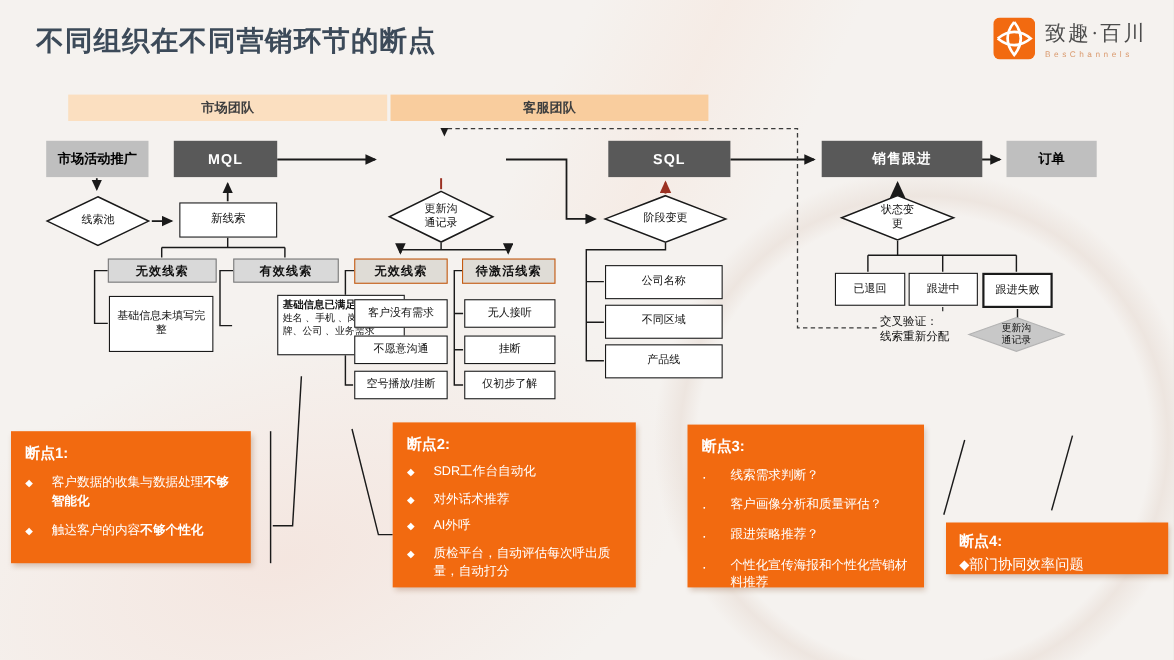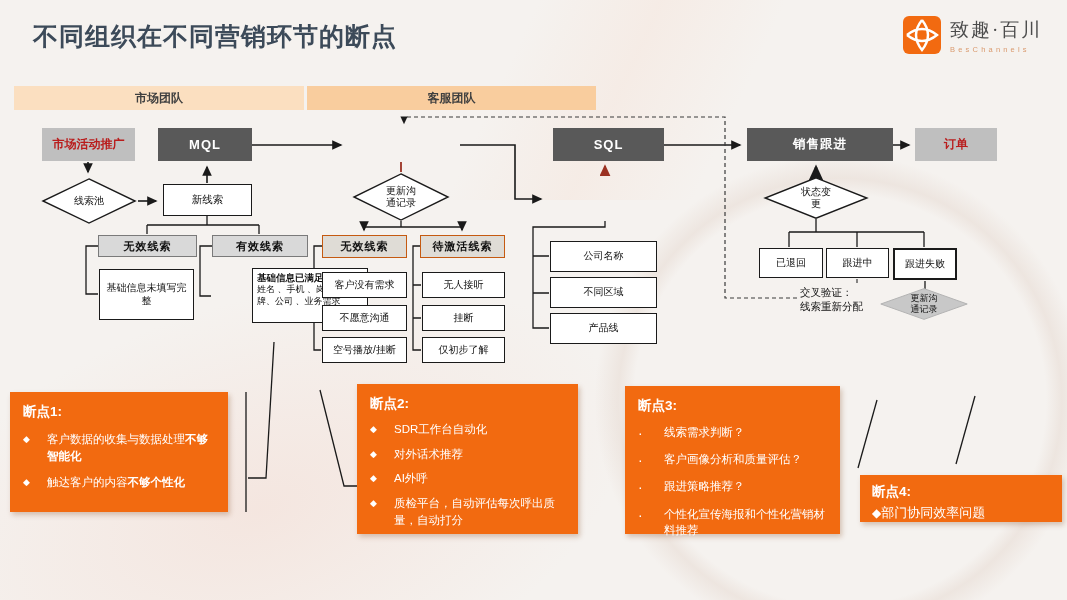--- a/index.html
+++ b/index.html
@@ -15,26 +15,26 @@
        background:linear-gradient(115deg, rgba(248,231,222,0) 30%, rgba(246,224,212,0.35) 50%, rgba(248,231,222,0) 70%);}
   
   .title{position:absolute;left:33px;top:20px;font-size:25px;font-weight:700;
          letter-spacing:1px;color:var(--title_color,#3C4A59);}
   .logo{position:absolute;left:903px;top:16px;display:flex;align-items:center;}
   .logo-text{margin-left:9px;}
   .logo-name{font-size:19px;color:#4c4c4c;letter-spacing:2px;font-family:Liberation Serif, serif;}
   .logo-sub{font-size:7.5px;color:#da9a6e;letter-spacing:3.2px;margin-top:2px;}
   
   .band{position:absolute;top:86px;height:24px;line-height:24px;text-align:center;
-        font-size:12px;font-weight:700;color:#3f3f3f;}
+        font-size:12px;font-weight:700;color:#3f3f3f;margin-left:48px;}
   
   .node{position:absolute;display:flex;align-items:center;justify-content:center;
         box-sizing:border-box;text-align:center;}
   .dark{background:var(--node_dark,#595959);color:#fff;font-weight:600;font-size:13px;letter-spacing:1px;}
-  .light{background:var(--node_light,#BFBFBF);color:#b91c1c;font-weight:700;font-size:12px;}
+  .light{background:var(--node_light,#BFBFBF);color:#000000;font-weight:700;font-size:12px;}
   .wbox{background:#fff;border:1.3px solid #1a1a1a;font-size:10px;line-height:1.25;padding:2px;}
   .hdr{background:#D9D9D9;border:1px solid #7a7a7a;font-weight:700;font-size:11px;letter-spacing:1px;}
   .hdro{background:#DFDCD6;border:1.5px solid #C55A11;font-weight:700;font-size:11px;letter-spacing:1px;}
   .thick{border-width:2px;}
   .info-box{background:#fff;border:1.3px solid #1a1a1a;box-sizing:border-box;
             font-size:9px;line-height:1.3;padding:3px 4px;text-align:left;position:absolute;}
   .info-box b{display:block;font-size:9.5px;}
   
   .diamond{position:absolute;}
   .diamond svg{position:absolute;left:0;top:0;width:100%;height:100%;}
@@ -167,20 +167,26 @@
   </div>
   <div class="node hdro" style="left:322px;top:235px;width:85px;height:23px;">无效线索</div>
   <div class="node hdro" style="left:420px;top:235px;width:85px;height:23px;">待激活线索</div>
   <div class="node wbox" style="left:322px;top:272px;width:85px;height:26px;">客户没有需求</div>
   <div class="node wbox" style="left:322px;top:305px;width:85px;height:26px;">不愿意沟通</div>
   <div class="node wbox" style="left:322px;top:337px;width:85px;height:26px;">空号播放/挂断</div>
   <div class="node wbox" style="left:422px;top:272px;width:83px;height:26px;">无人接听</div>
   <div class="node wbox" style="left:422px;top:305px;width:83px;height:26px;">挂断</div>
   <div class="node wbox" style="left:422px;top:337px;width:83px;height:26px;">仅初步了解</div>
 
+  <div class="diamond" style="left:548px;top:177px;width:114px;height:44px;">
+    <svg viewBox="0 0 100 100" preserveAspectRatio="none">
+        <polygon points="50,2 98,50 50,98 2,50"></polygon>
+      </svg>
+    <span class="dlabel">阶段变更</span>
+  </div>
   <div class="node wbox" style="left:550px;top:241px;width:107px;height:31px;">公司名称</div>
   <div class="node wbox" style="left:550px;top:277px;width:107px;height:31px;">不同区域</div>
   <div class="node wbox" style="left:550px;top:313px;width:107px;height:31px;">产品线</div>
 
   <div class="diamond" style="left:763px;top:177px;width:106px;height:42px;">
     <svg viewBox="0 0 100 100" preserveAspectRatio="none">
         <polygon points="50,2 98,50 50,98 2,50"></polygon>
       </svg>
     <span class="dlabel" style="padding:0 34px;">状态变更</span>
   </div>

